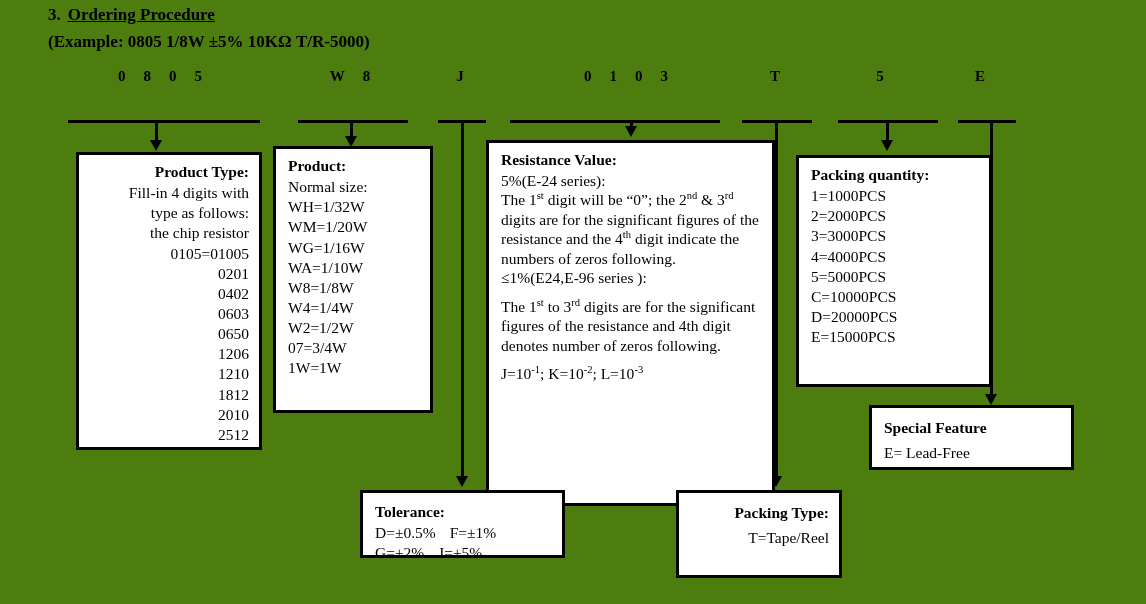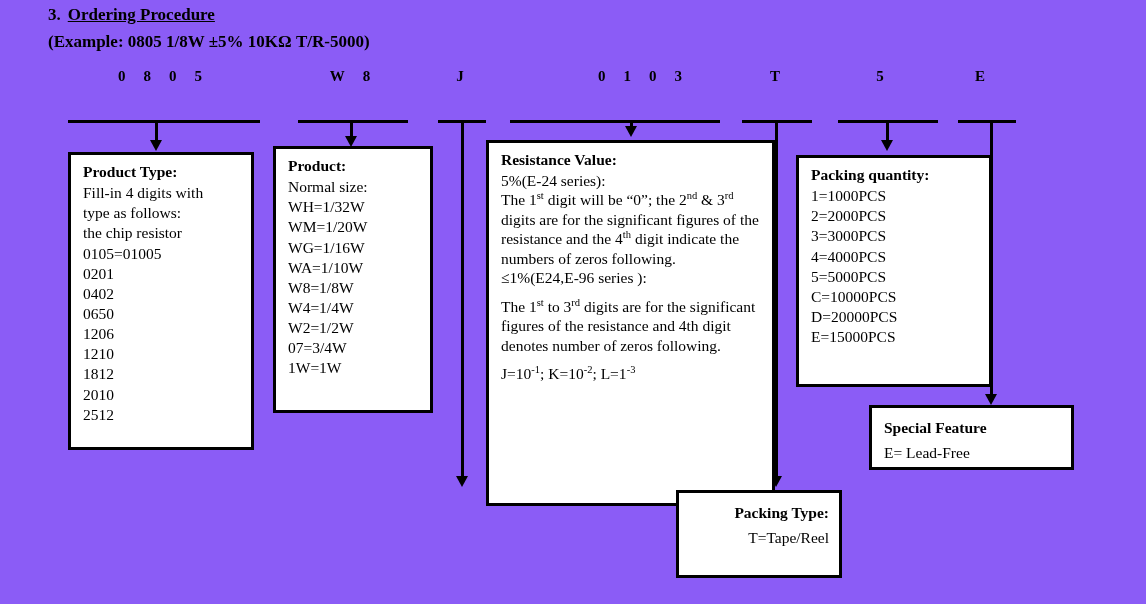--- a/index.html
+++ b/index.html
@@ -9,21 +9,21 @@
   }
   body {
     font-family: "Liberation Serif", "DejaVu Serif", serif;
     color: #000000;
   }
   #page {
     position: relative;
     width: 1146px;
     height: 604px;
     overflow: hidden;
-    background: #8b5cf6;
+    background: #4d7c0f;
   }
 
   
   .heading {
     position: absolute;
     font-weight: bold;
     font-size: 17px;
     white-space: nowrap;
   }
   .heading .num { margin-right: 7px; }
@@ -97,21 +97,21 @@
 
   <div class="code-group" style="left:100px; width:120px;">
     <span class="ch">0</span><span class="ch">8</span><span class="ch">0</span><span class="ch">5</span>
   </div>
   <div class="code-group" style="left:310px; width:80px;">
     <span class="ch">W</span><span class="ch">8</span>
   </div>
   <div class="code-group" style="left:440px; width:40px;">
     <span class="ch">J</span>
   </div>
-  <div class="code-group" style="left:560px; width:160px;">
+  <div class="code-group" style="left:546px; width:160px;">
     <span class="ch">0</span><span class="ch">1</span><span class="ch">0</span><span class="ch">3</span>
   </div>
   <div class="code-group" style="left:755px; width:40px;">
     <span class="ch">T</span>
   </div>
   <div class="code-group" style="left:860px; width:40px;">
     <span class="ch">5</span>
   </div>
   <div class="code-group" style="left:960px; width:40px;">
     <span class="ch">E</span>
@@ -139,28 +139,29 @@
 
   <div class="vline" style="left:775px; top:120px; height:358px;"></div>
   <div class="arrow" style="left:770px; top:476px;"></div>
 
   <div class="vline" style="left:886px; top:120px; height:22px;"></div>
   <div class="arrow" style="left:881px; top:140px;"></div>
 
   <div class="vline" style="left:990px; top:120px; height:276px;"></div>
   <div class="arrow" style="left:985px; top:394px;"></div>
 
-  <div class="box" style="left:68px; top:152px; width:186px; height:298px;">
+  <div class="box" style="left:76px; top:152px; width:186px; height:298px;text-align:right;">
     <span class="bhead">Product Type:</span>
     <span class="line">Fill-in 4 digits with</span>
     <span class="line">type as follows:</span>
     <span class="line">the chip resistor</span>
     <span class="line">0105=01005</span>
     <span class="line">0201</span>
     <span class="line">0402</span>
+    <span class="line">0603</span>
     <span class="line">0650</span>
     <span class="line">1206</span>
     <span class="line">1210</span>
     <span class="line">1812</span>
     <span class="line">2010</span>
     <span class="line">2512</span>
   </div>
 
   <div class="box" style="left:273px; top:146px; width:160px; height:267px;">
     <span class="bhead">Product:</span>
@@ -177,39 +178,44 @@
   </div>
 
   <div class="box" style="left:486px; top:140px; width:289px; height:366px; line-height:1.26;">
     <span class="bhead">Resistance Value:</span>
     <span class="line">5%(E-24 series):</span>
     <span class="wrapline"><span>The 1</span><sup>st</sup><span> digit will be “0”; the 2</span><sup>nd</sup> <span>&amp; 3</span><sup>rd</sup><span> digits are for the significant figures of the resistance and the 4</span><sup>th</sup><span> digit indicate the numbers of zeros following.</span></span>
     <span class="line">≤1%(E24,E-96 series ):</span>
     <span class="gap"></span>
     <span class="wrapline"><span>The 1</span><sup>st</sup><span> to 3</span><sup>rd</sup><span> digits are for the significant figures of the resistance and 4th digit denotes number of zeros following.</span></span>
     <span class="gap"></span>
-    <span class="wrapline"><span>J=10</span><sup>-1</sup><span>; K=10</span><sup>-2</sup><span>; L=1</span><sup>-3</sup></span>
+    <span class="wrapline"><span>J=10</span><sup>-1</sup><span>; K=10</span><sup>-2</sup><span>; L=10</span><sup>-3</sup></span>
   </div>
 
   <div class="box" style="left:796px; top:155px; width:196px; height:232px;">
     <span class="bhead">Packing quantity:</span>
     <span class="line">1=1000PCS</span>
     <span class="line">2=2000PCS</span>
     <span class="line">3=3000PCS</span>
     <span class="line">4=4000PCS</span>
     <span class="line">5=5000PCS</span>
     <span class="line">C=10000PCS</span>
     <span class="line">D=20000PCS</span>
     <span class="line">E=15000PCS</span>
   </div>
 
   <div class="box" style="left:869px; top:405px; width:205px; height:65px; padding-top:10px;">
     <span class="bhead">Special Feature</span>
     <span class="line" style="margin-top:5px;">E= Lead-Free</span>
   </div>
 
+  <div class="box" style="left:360px; top:490px; width:205px; height:68px; padding-top:9px;">
+    <span class="bhead">Tolerance:</span>
+    <span class="line"><span class="tol-cell">D=±0.5%</span><span class="tol-cell">F=±1%</span></span>
+    <span class="line"><span class="tol-cell">G=±2%</span><span class="tol-cell">J=±5%</span></span>
+  </div>
 
   <div class="box" style="left:676px; top:490px; width:166px; height:88px; padding-top:10px;text-align:right;">
     <span class="bhead">Packing Type:</span>
     <span class="line" style="margin-top:5px;">T=Tape/Reel</span>
   </div>
 
 </div>
 
 </body></html>

